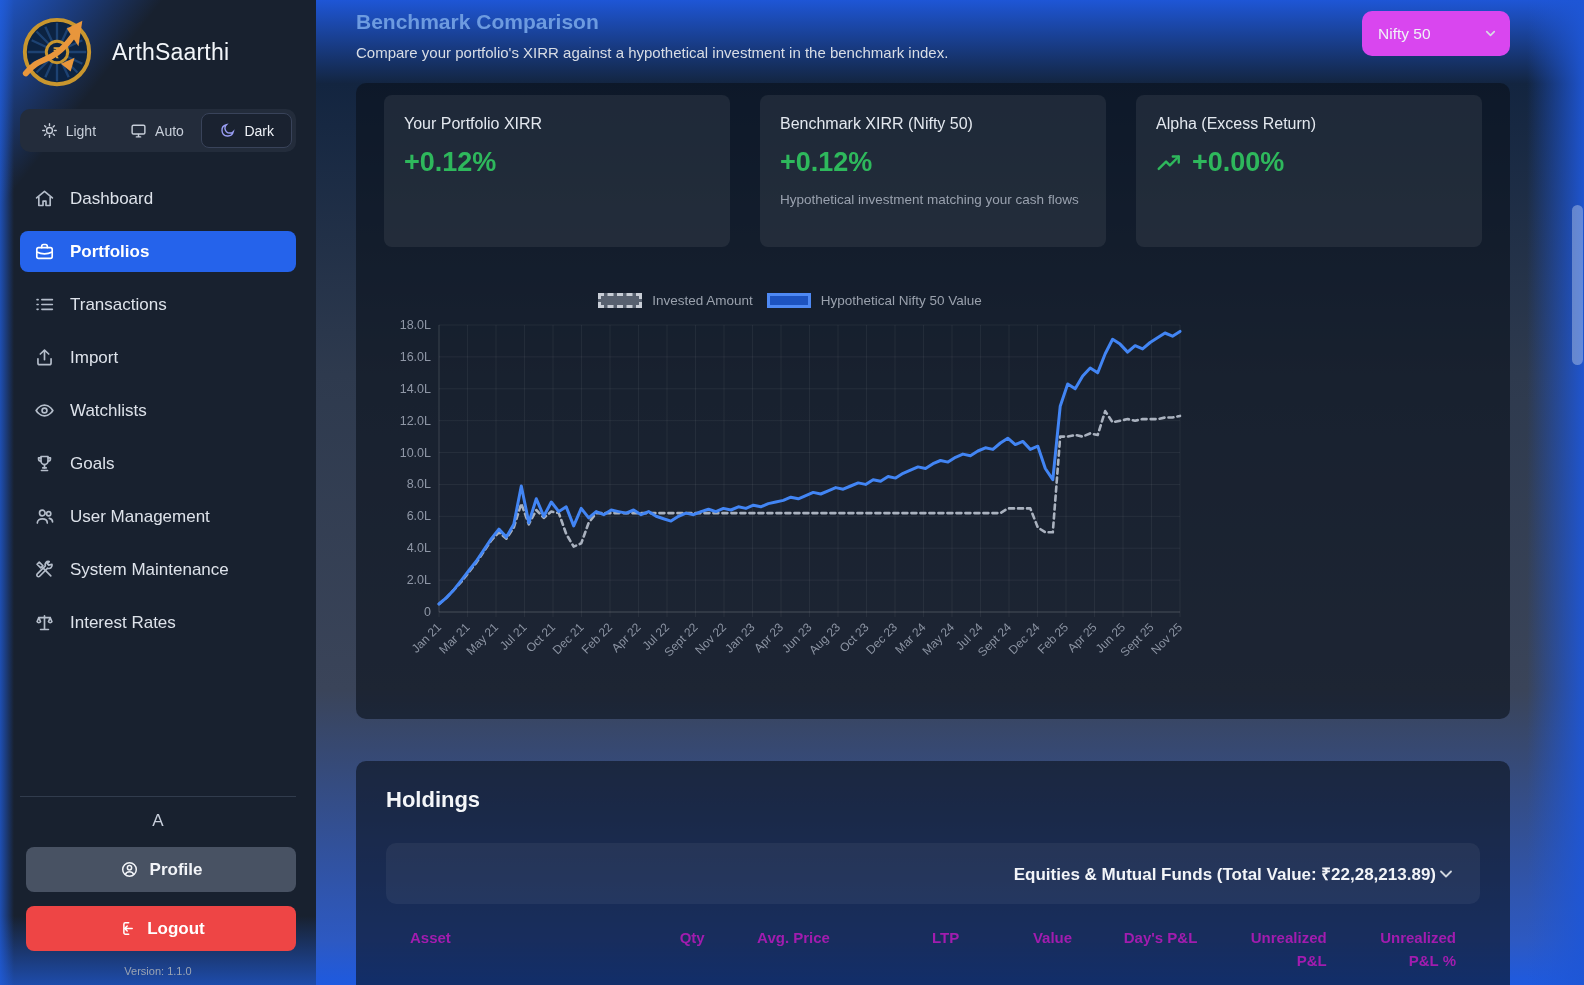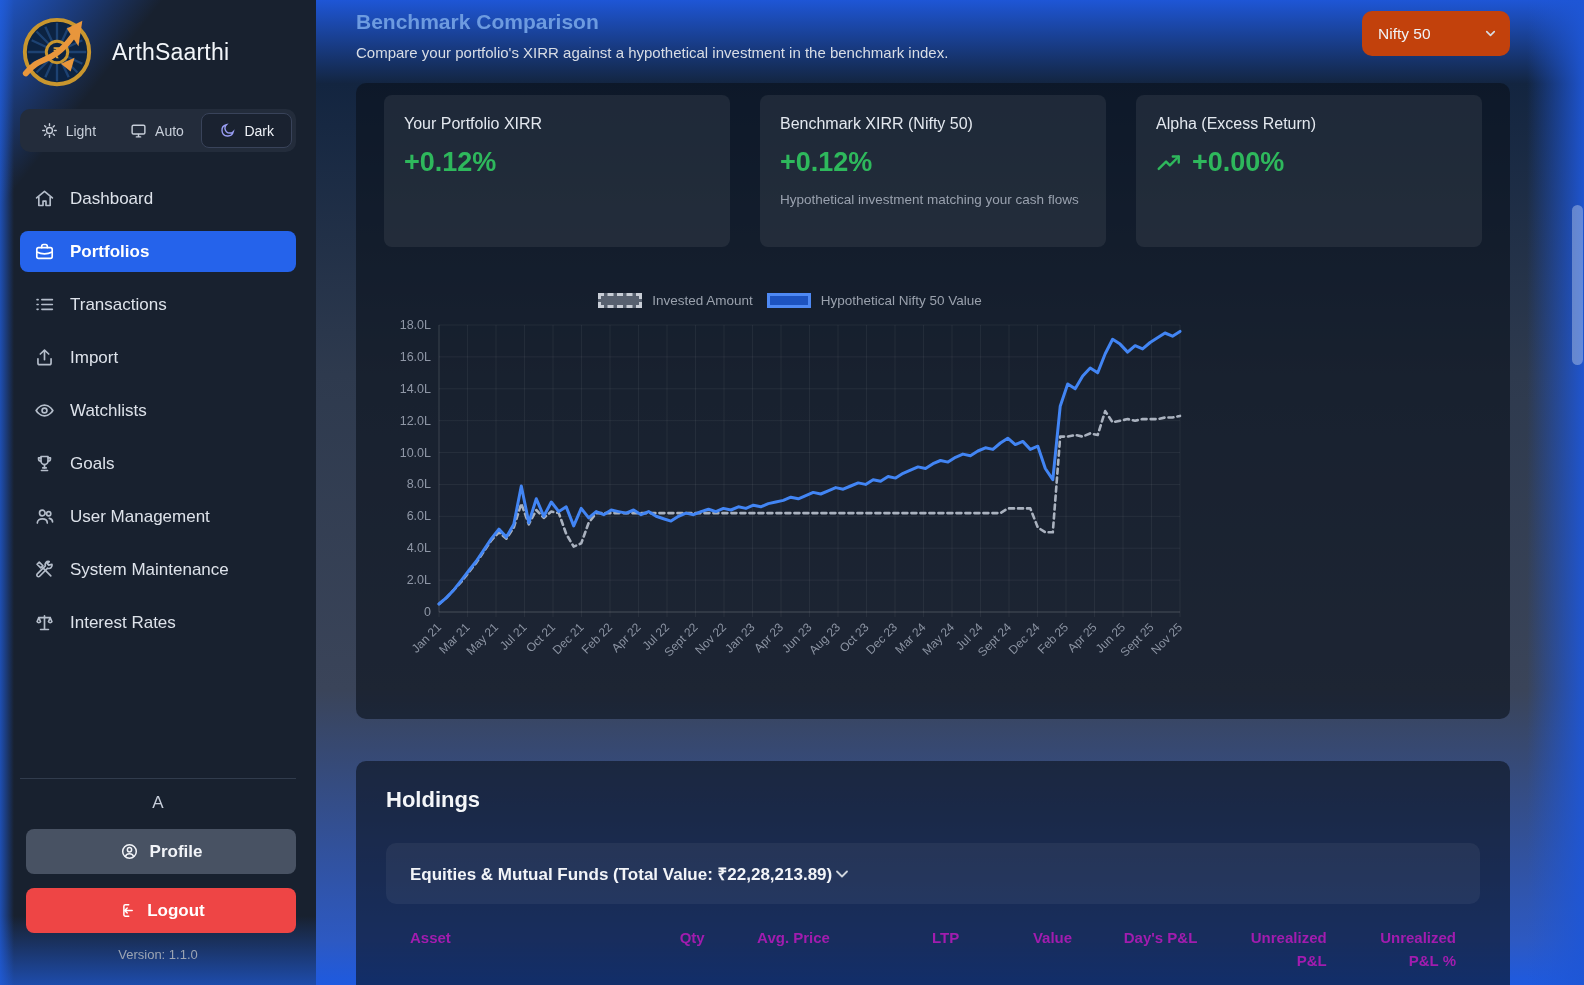--- a/index.html
+++ b/index.html
@@ -48,29 +48,29 @@
   .side-divider { border-top:1px solid #313c4d; margin:0 20px; }
   .user-initial { text-align:center; font-size:17px; color:#c7cedb; margin:14px 0 16px 0; }
   .side-btn {
     margin:0 20px 14px 26px; height:45px; border-radius:8px; display:flex;
     align-items:center; justify-content:center; gap:11px; font-size:17px; font-weight:bold;
     cursor:pointer;
   }
   .side-btn svg { width:19px; height:19px; }
   .profile-btn { background:#485263; color:#f2f4f8; }
   .logout-btn { background:#ee4545; color:#ffffff; }
-  .version { text-align:center; font-size:13px; color:#9ba4b3; padding-bottom:23px; }
+  .version { text-align:center; font-size:11px; color:#9ba4b3; padding-bottom:8px; }
 
   
   .main { flex:1; padding:10px 74px 0 40px; position:relative; }
   .bm-header { display:flex; justify-content:space-between; align-items:flex-start; }
   .bm-title { font-size:21px; font-weight:bold; color:#6d9be0; }
   .bm-subtitle { font-size:15px; color:#d8dde5; margin-top:10px; }
   .select {
-    min-width:148px; height:45px; background:#c2410c; border-radius:10px;
+    min-width:148px; height:45px; background:#d946ef; border-radius:10px;
     display:flex; align-items:center; justify-content:space-between; gap:10px;
     padding:0 12px 0 16px; font-size:15.5px; color:#f0f3f7; cursor:pointer; margin-top:1px;
   }
   .select svg { width:15px; height:15px; color:#d7dce3; }
 
   .panel {
     background:rgba(10,16,26,0.6); border-radius:10px;
   }
   .bm-card { margin-top:22px; padding:12px 28px 24px 28px; }
   .stat-row { display:flex; gap:30px; }
@@ -87,21 +87,21 @@
   .legend-row { display:flex; justify-content:center; align-items:center; gap:14px; height:22px; }
   .legend-item { display:flex; gap:10px; font-size:13.5px; color:#9aa1ad; }
   .sw-dashed { width:44px; height:15px; border:3px dashed #c8cdd6; background:#57606f; }
   .sw-solid  { width:44px; height:15px; border:3px solid #4e89f4; background:#1d53c0; }
   .chart-svg { display:block; margin-top:2px; }
 
   .holdings-card { margin-top:42px; padding:26px 30px 60px 30px; }
   .holdings-title { font-size:22px; font-weight:bold; color:#f4f6f9; }
   .group-card { margin-top:30px; background:rgba(255,255,255,0.055); border-radius:10px; }
   .group-header {
-    display:flex; align-items:center; justify-content:flex-start;
+    display:flex; align-items:center; justify-content:flex-end;
     padding:19px 24px; cursor:pointer;
   }
   .group-title { font-size:17px; font-weight:bold; color:#f2f4f8; }
   .group-header svg { width:20px; height:20px; color:#cfd5dd; }
   .table-head {
     display:grid; margin-top:4px;
     grid-template-columns: 2.5fr .75fr 1.2fr 1.25fr 1.05fr 1.2fr 1.25fr 1.25fr;
     gap:26px; padding:18px 24px 12px 24px;
     font-size:15px; font-weight:bold; color:#a21caf; line-height:1.55;
   }

